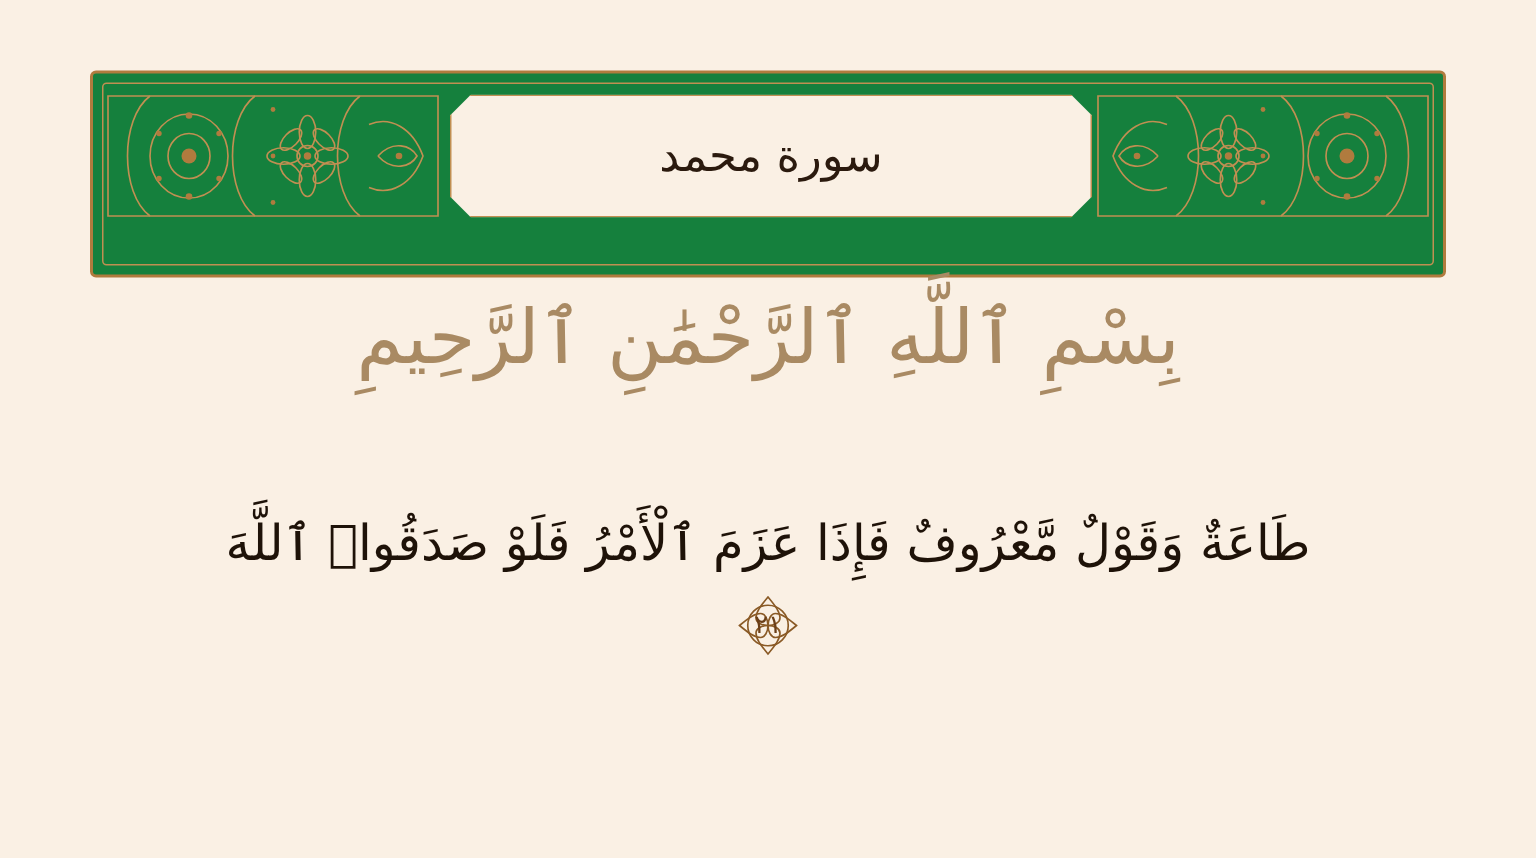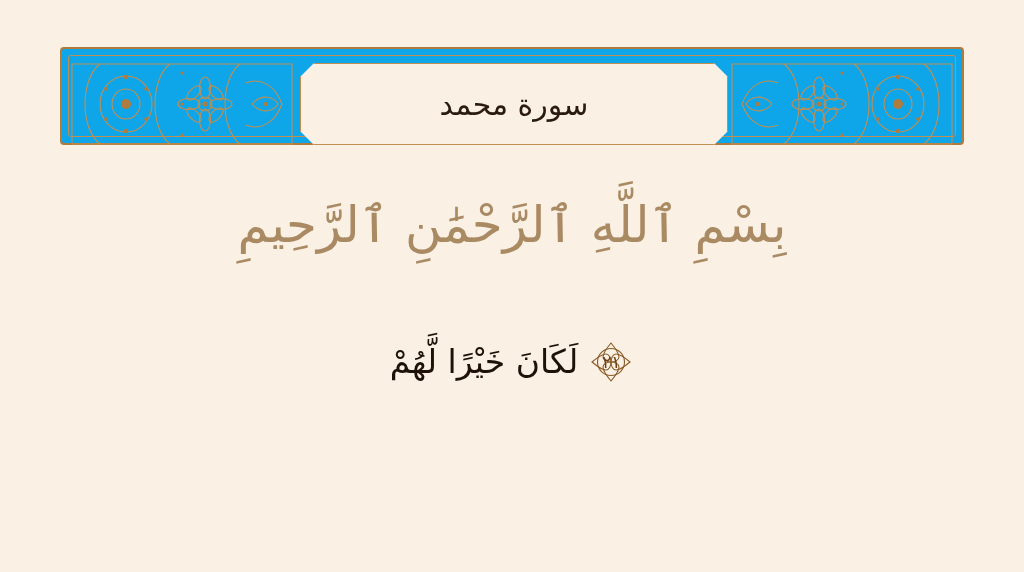--- a/index.html
+++ b/index.html
@@ -21,24 +21,24 @@
     position: relative;
     box-sizing: border-box;
   }
 
   
   .surah-banner {
     position: absolute;
     left: 60px;
     top: 47px;
     width: 904px;
-    height: 98px;
+    height: 138px;
     border: 2px solid #b07b3e;
     border-radius: 4px;
-    background: #0ea5e9;
+    background: #15803d;
     box-sizing: border-box;
   }
   .surah-banner-inner {
     position: absolute;
     left: 6px;
     top: 6px;
     right: 6px;
     bottom: 6px;
     border: 1px solid #c08f52;
     border-radius: 3px;
@@ -234,30 +234,30 @@
     </div>
 
     <div class="plaque"></div>
 
     <div class="surah-title">سورة محمد</div>
   </div>
 
   <div class="basmala">بِسْمِ ٱللَّهِ ٱلرَّحْمَٰنِ ٱلرَّحِيمِ</div>
 
   <div class="ayah-block">
+    <div class="ayah-line">طَاعَةٌ وَقَوْلٌ مَّعْرُوفٌ فَإِذَا عَزَمَ ٱلْأَمْرُ فَلَوْ صَدَقُوا۟ ٱللَّهَ</div>
     <div class="ayah-line second">
       <span class="ayah-number">
         <svg width="46" height="46" viewBox="0 0 46 46">
           <g fill="none" stroke="#8a5a26" stroke-width="1.1">
             <circle cx="23" cy="23" r="13.5"></circle>
             <path d="M23,4 C28,10 31,14 31,18 C31,21 27,23 23,23 C19,23 15,21 15,18 C15,14 18,10 23,4 Z"></path>
             <path d="M23,42 C28,36 31,32 31,28 C31,25 27,23 23,23 C19,23 15,25 15,28 C15,32 18,36 23,42 Z"></path>
             <path d="M4,23 C10,18 14,15 18,15 C21,15 23,19 23,23 C23,27 21,31 18,31 C14,31 10,28 4,23 Z"></path>
             <path d="M42,23 C36,18 32,15 28,15 C25,15 23,19 23,23 C23,27 25,31 28,31 C32,31 36,28 42,23 Z"></path>
           </g>
         </svg>
         <span class="num">٢١</span>
       </span>
-      <span>لَكَانَ خَيْرًا لَّهُمْ</span>
     </div>
   </div>
 
 </div>
 
 </body></html>

